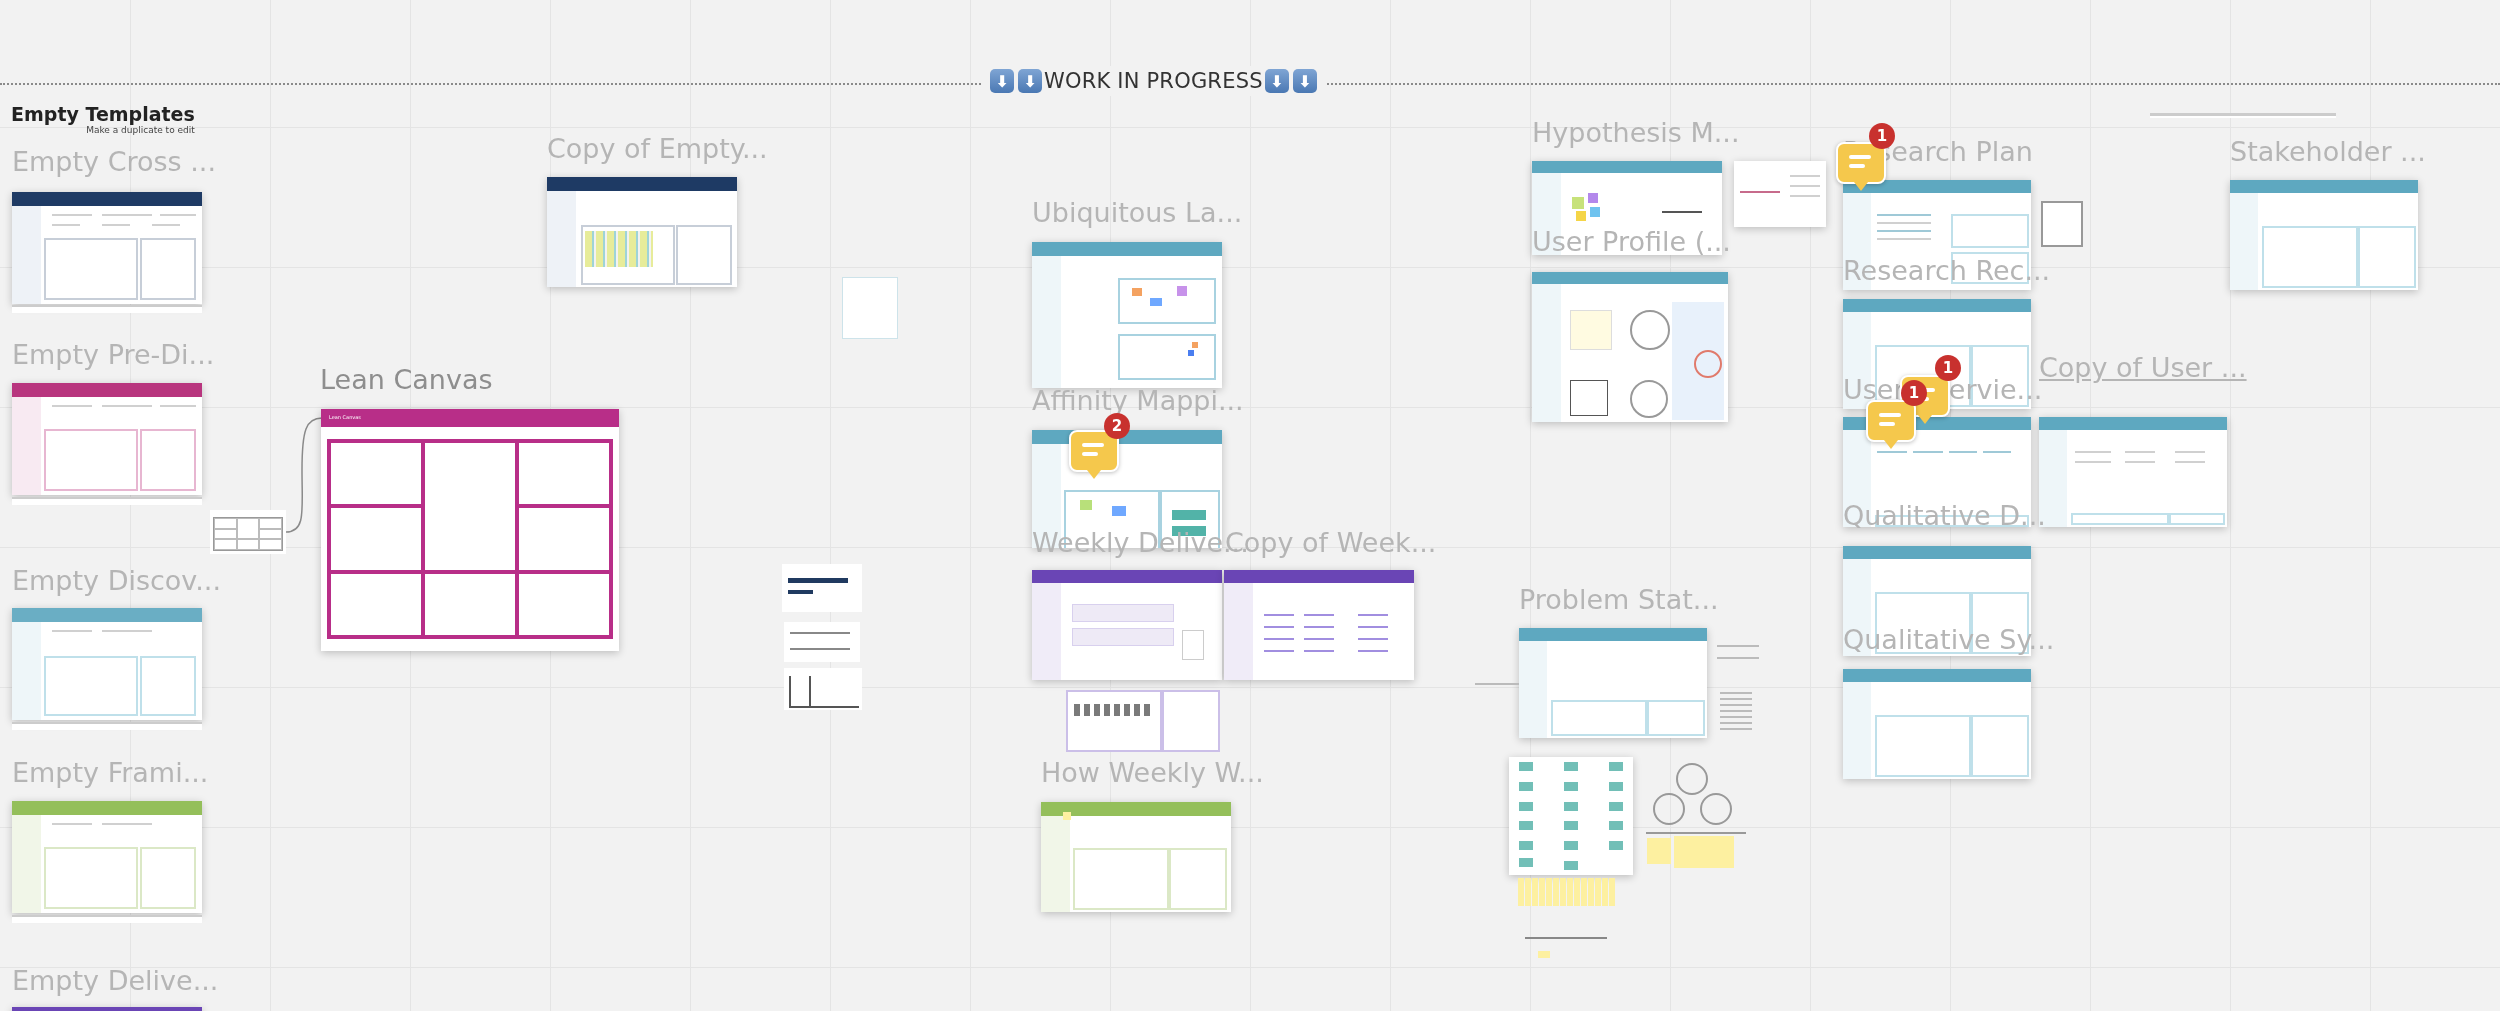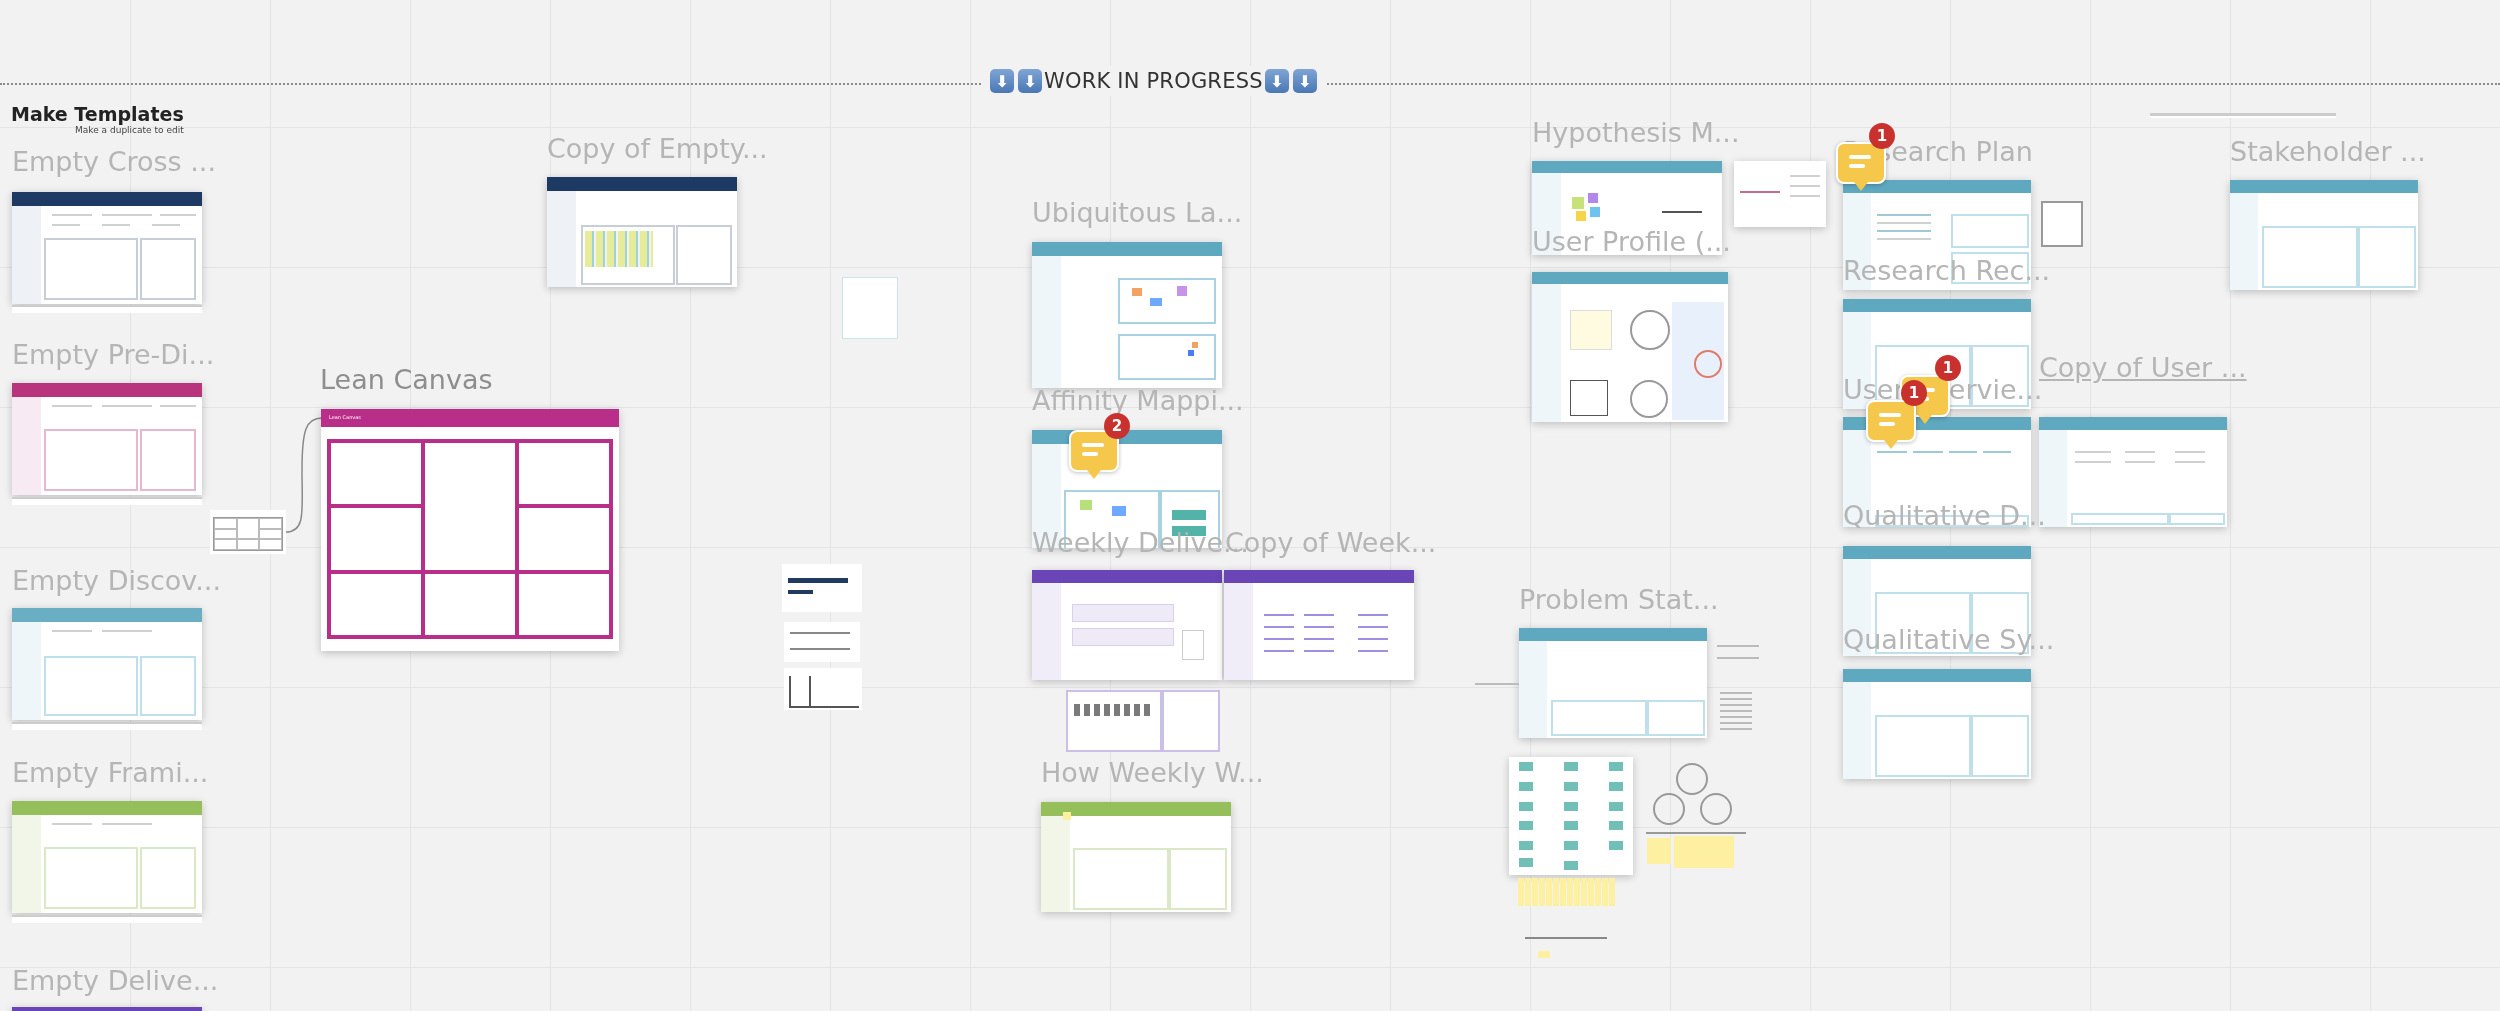--- a/index.html
+++ b/index.html
@@ -38,21 +38,21 @@
 <div class="abs divider"></div>
 <div class="abs wip">
   <span class="arrow-key">⬇</span>
   <span class="arrow-key">⬇</span>
   <span>WORK IN PROGRESS</span>
   <span class="arrow-key">⬇</span>
   <span class="arrow-key">⬇</span>
 </div>
 
 <div class="abs" style="left:11px;top:103px;">
-  <div class="sec-title">Make Templates</div>
+  <div class="sec-title">Empty Templates</div>
   <div class="sec-sub">Make a duplicate to edit</div>
 </div>
 
 <div class="abs flabel" style="left:12px;top:146px;">Empty Cross ...</div>
 <div class="abs board" style="left:12px;top:192px;width:190px;height:112px;">
   <div class="hdr" style="background:#1e3a64;height:14px;"></div>
   <div class="side" style="background:#eef2f7;top:14px;"></div>
   <div class="line" style="left:40px;top:22px;width:40px;"></div>
     <div class="line" style="left:90px;top:22px;width:50px;"></div>
     <div class="line" style="left:148px;top:22px;width:36px;"></div>

